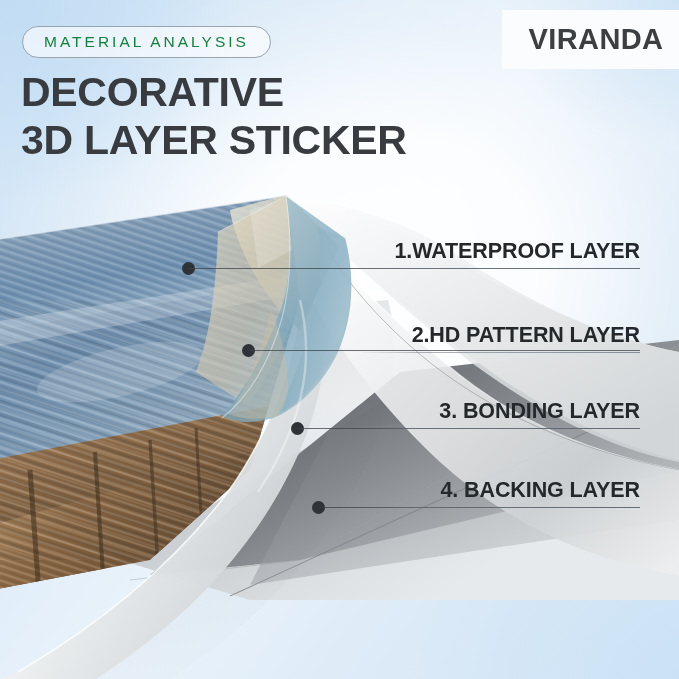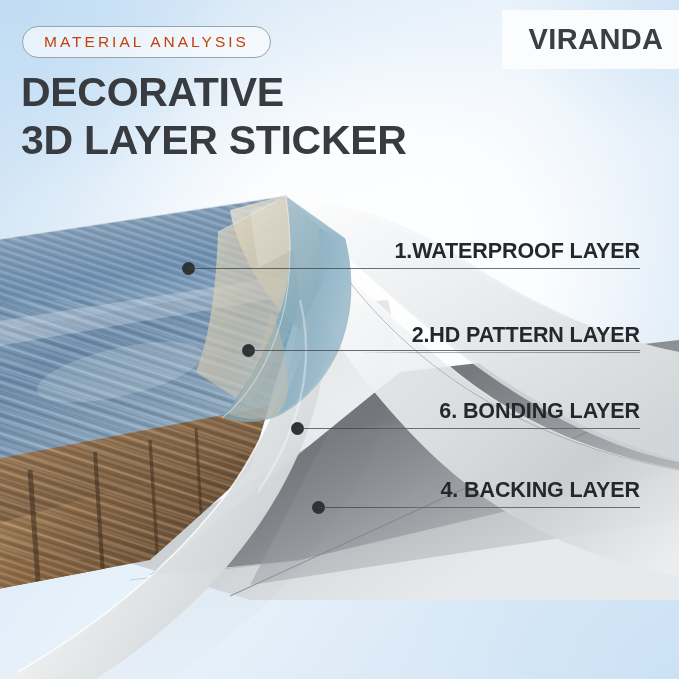--- a/index.html
+++ b/index.html
@@ -50,21 +50,21 @@
     display: flex;
     align-items: center;
     border: 1.3px solid #9aa4ad;
     border-radius: 17px;
     background: rgba(255,255,255,0.62);
     box-sizing: border-box;
   }
   .eyebrow-pill span {
     font-size: 15.5px;
     letter-spacing: 3.0px;
-    color: #c2410c;
+    color: #15803d;
     font-weight: 400;
     white-space: nowrap;
   }
   .main-title {
     position: absolute;
     left: 21px;
     top: 68px;
     width: 500px;
   }
   .main-title .line {
@@ -441,21 +441,21 @@
       </div>
       <div class="dot" style="left: 241.5px; top: 343.5px;"></div>
       <div class="leader" style="left: 248px; top: 350px; width: 392px;"></div>
       <div class="callout" style="left: 362px; top: 312px; width: 278px; height: 41px;">
         <div class="label">2.HD PATTERN LAYER</div>
         <div class="rule" style="width: 278px;"></div>
       </div>
       <div class="dot" style="left: 290.5px; top: 421.5px;"></div>
       <div class="leader" style="left: 297px; top: 428px; width: 343px;"></div>
       <div class="callout" style="left: 362px; top: 388px; width: 278px; height: 41px;">
-        <div class="label">6. BONDING LAYER</div>
+        <div class="label">3. BONDING LAYER</div>
         <div class="rule" style="width: 278px;"></div>
       </div>
       <div class="dot" style="left: 311.5px; top: 500.5px;"></div>
       <div class="leader" style="left: 318px; top: 507px; width: 322px;"></div>
       <div class="callout" style="left: 362px; top: 467px; width: 278px; height: 41px;">
         <div class="label">4. BACKING LAYER</div>
         <div class="rule" style="width: 278px;"></div>
       </div>
     </div>
 

